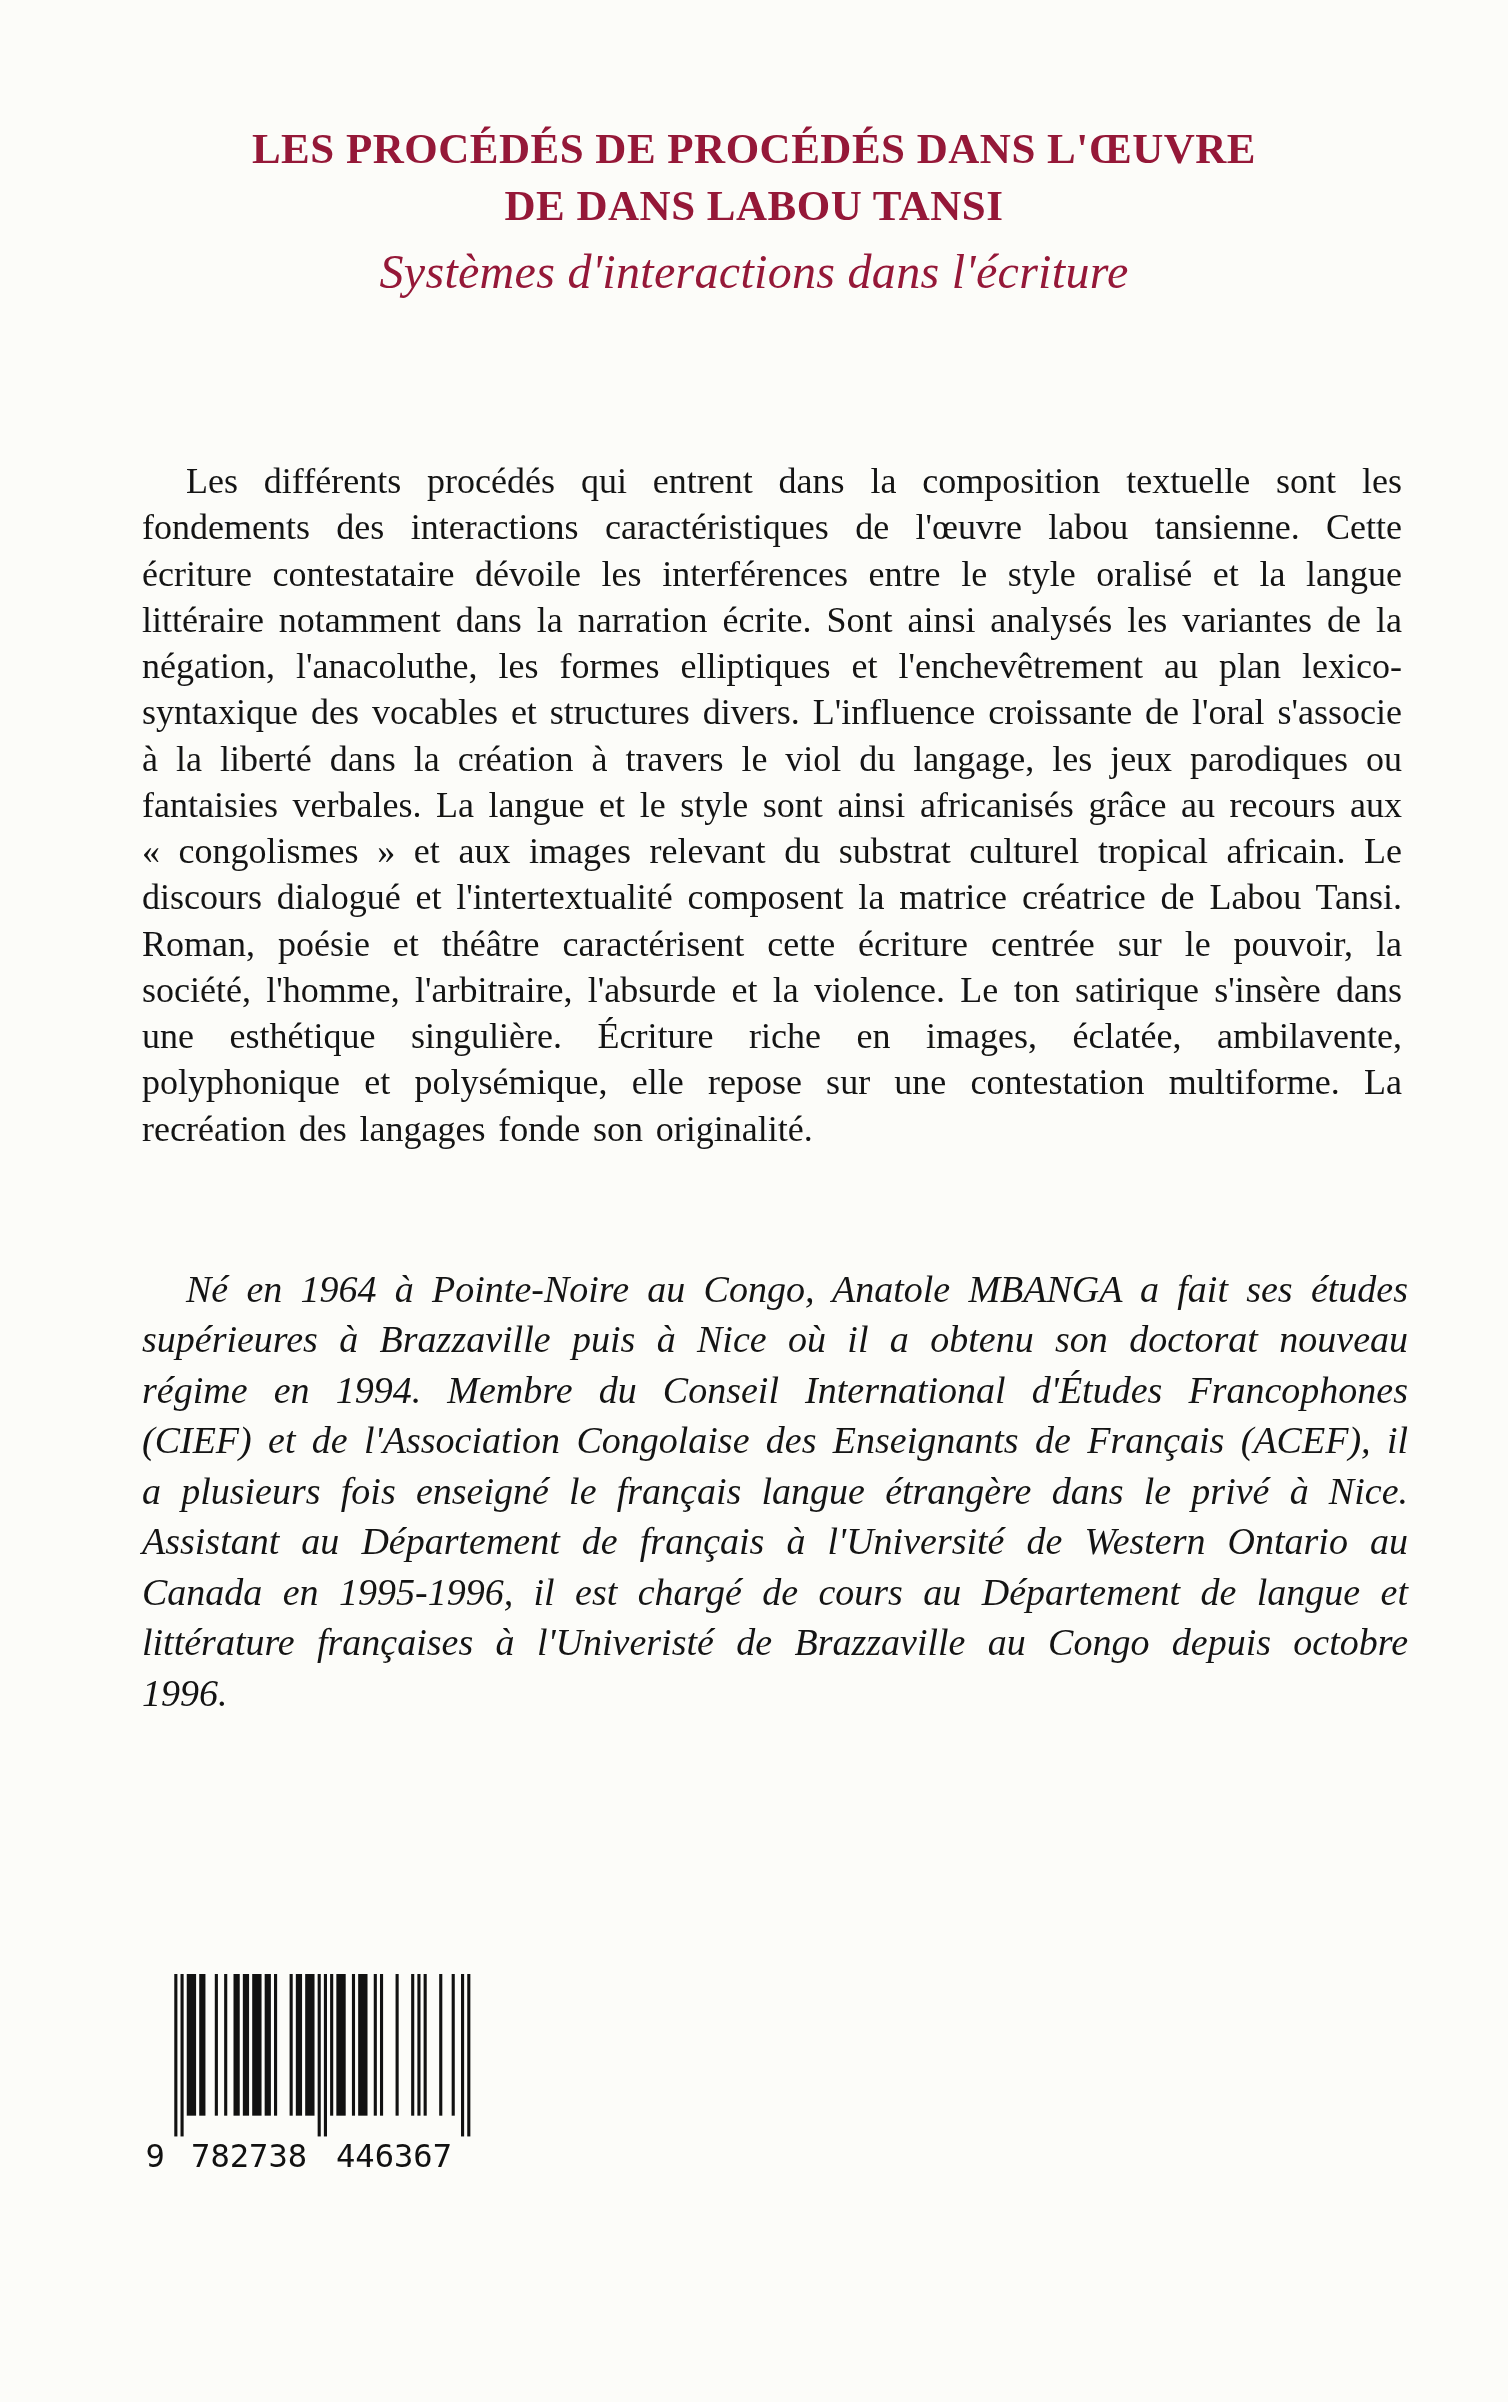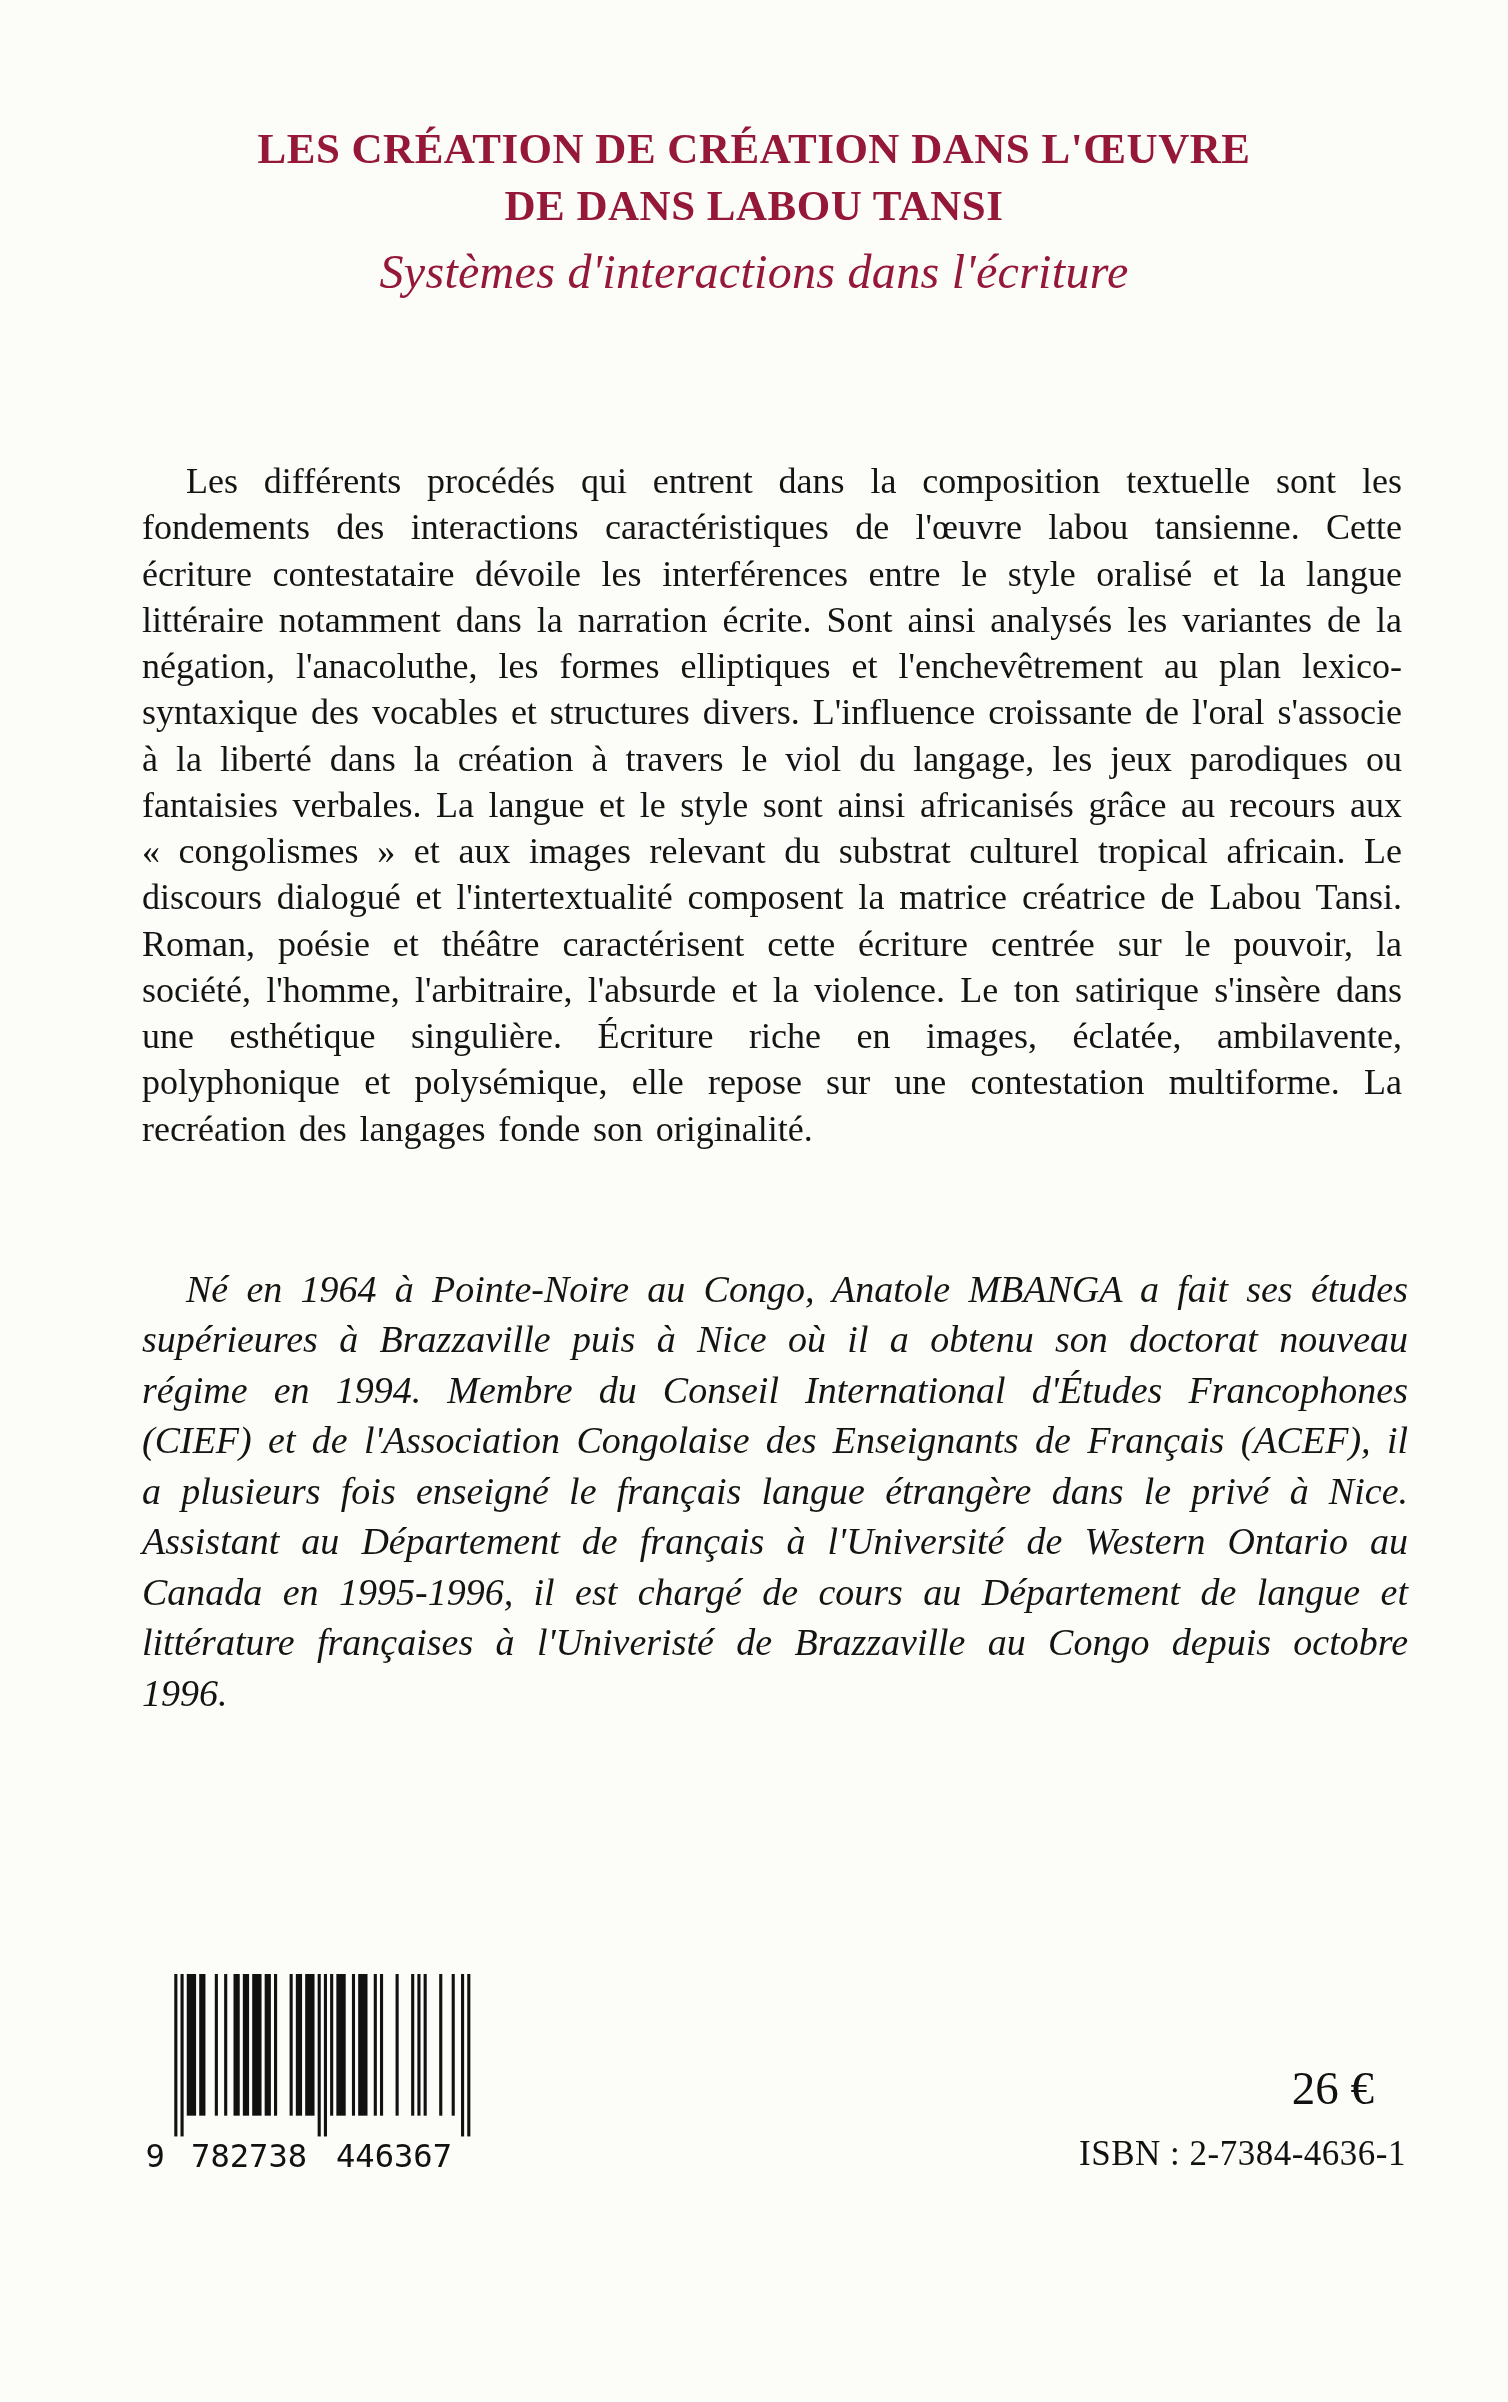--- a/index.html
+++ b/index.html
@@ -88,21 +88,21 @@
     font-size: 34px;
     fill: #111;
   }
 </style>
 </head>
 <body>
 
 <div class="page">
 
   <div class="title-block">
-    <div class="title-line">LES CRÉATION DE CRÉATION DANS L'ŒUVRE</div>
+    <div class="title-line">LES PROCÉDÉS DE PROCÉDÉS DANS L'ŒUVRE</div>
     <div class="title-line">DE DANS LABOU TANSI</div>
     <div class="subtitle">Systèmes d'interactions dans l'écriture</div>
   </div>
 
   <p class="summary">Les différents procédés qui entrent dans la composition textuelle sont les fondements des interactions caractéristiques de l'œuvre labou tansienne. Cette écriture contestataire dévoile les interférences entre le style oralisé et la langue littéraire notamment dans la narration écrite. Sont ainsi analysés les variantes de la négation, l'anacoluthe, les formes elliptiques et l'enchevêtrement au plan lexico-syntaxique des vocables et structures divers. L'influence croissante de l'oral s'associe à la liberté dans la création à travers le viol du langage, les jeux parodiques ou fantaisies verbales. La langue et le style sont ainsi africanisés grâce au recours aux « congolismes » et aux images relevant du substrat culturel tropical africain. Le discours dialogué et l'intertextualité composent la matrice créatrice de Labou Tansi. Roman, poésie et théâtre caractérisent cette écriture centrée sur le pouvoir, la société, l'homme, l'arbitraire, l'absurde et la violence. Le ton satirique s'insère dans une esthétique singulière. Écriture riche en images, éclatée, ambilavente, polyphonique et polysémique, elle repose sur une contestation multiforme. La recréation des langages fonde son originalité.</p>
 
   <p class="bio">Né en 1964 à Pointe-Noire au Congo, Anatole MBANGA a fait ses études supérieures à Brazzaville puis à Nice où il a obtenu son doctorat nouveau régime en 1994. Membre du Conseil International d'Études Francophones (CIEF) et de l'Association Congolaise des Enseignants de Français (ACEF), il a plusieurs fois enseigné le français langue étrangère dans le privé à Nice. Assistant au Département de français à l'Université de Western Ontario au Canada en 1995-1996, il est chargé de cours au Département de langue et littérature françaises à l'Univeristé de Brazzaville au Congo depuis octobre 1996.</p>
 
   <div class="barcode-block">
     <svg id="barcode-svg" class="barcode-svg" width="333" height="204" viewBox="0 0 352 216">
@@ -135,19 +135,15 @@
         <rect x="316.50" y="0" width="3.30" height="150" fill="#111111"></rect>
         <rect x="329.70" y="0" width="3.30" height="150" fill="#111111"></rect>
         <rect x="339.60" y="0" width="3.30" height="172" fill="#111111"></rect>
         <rect x="346.20" y="0" width="3.30" height="172" fill="#111111"></rect>
         <text x="26" y="204" text-anchor="end">9</text>
         <text x="115.19999999999999" y="204" text-anchor="middle">782738</text>
         <text x="268.65" y="204" text-anchor="middle">446367</text>
       </svg>
   </div>
 
-  <div class="price-block">
-    <div class="price">26 €</div>
-    <div class="isbn">ISBN : 2-7384-4636-1</div>
-  </div>
 
 </div>
 
 
 </body></html>

